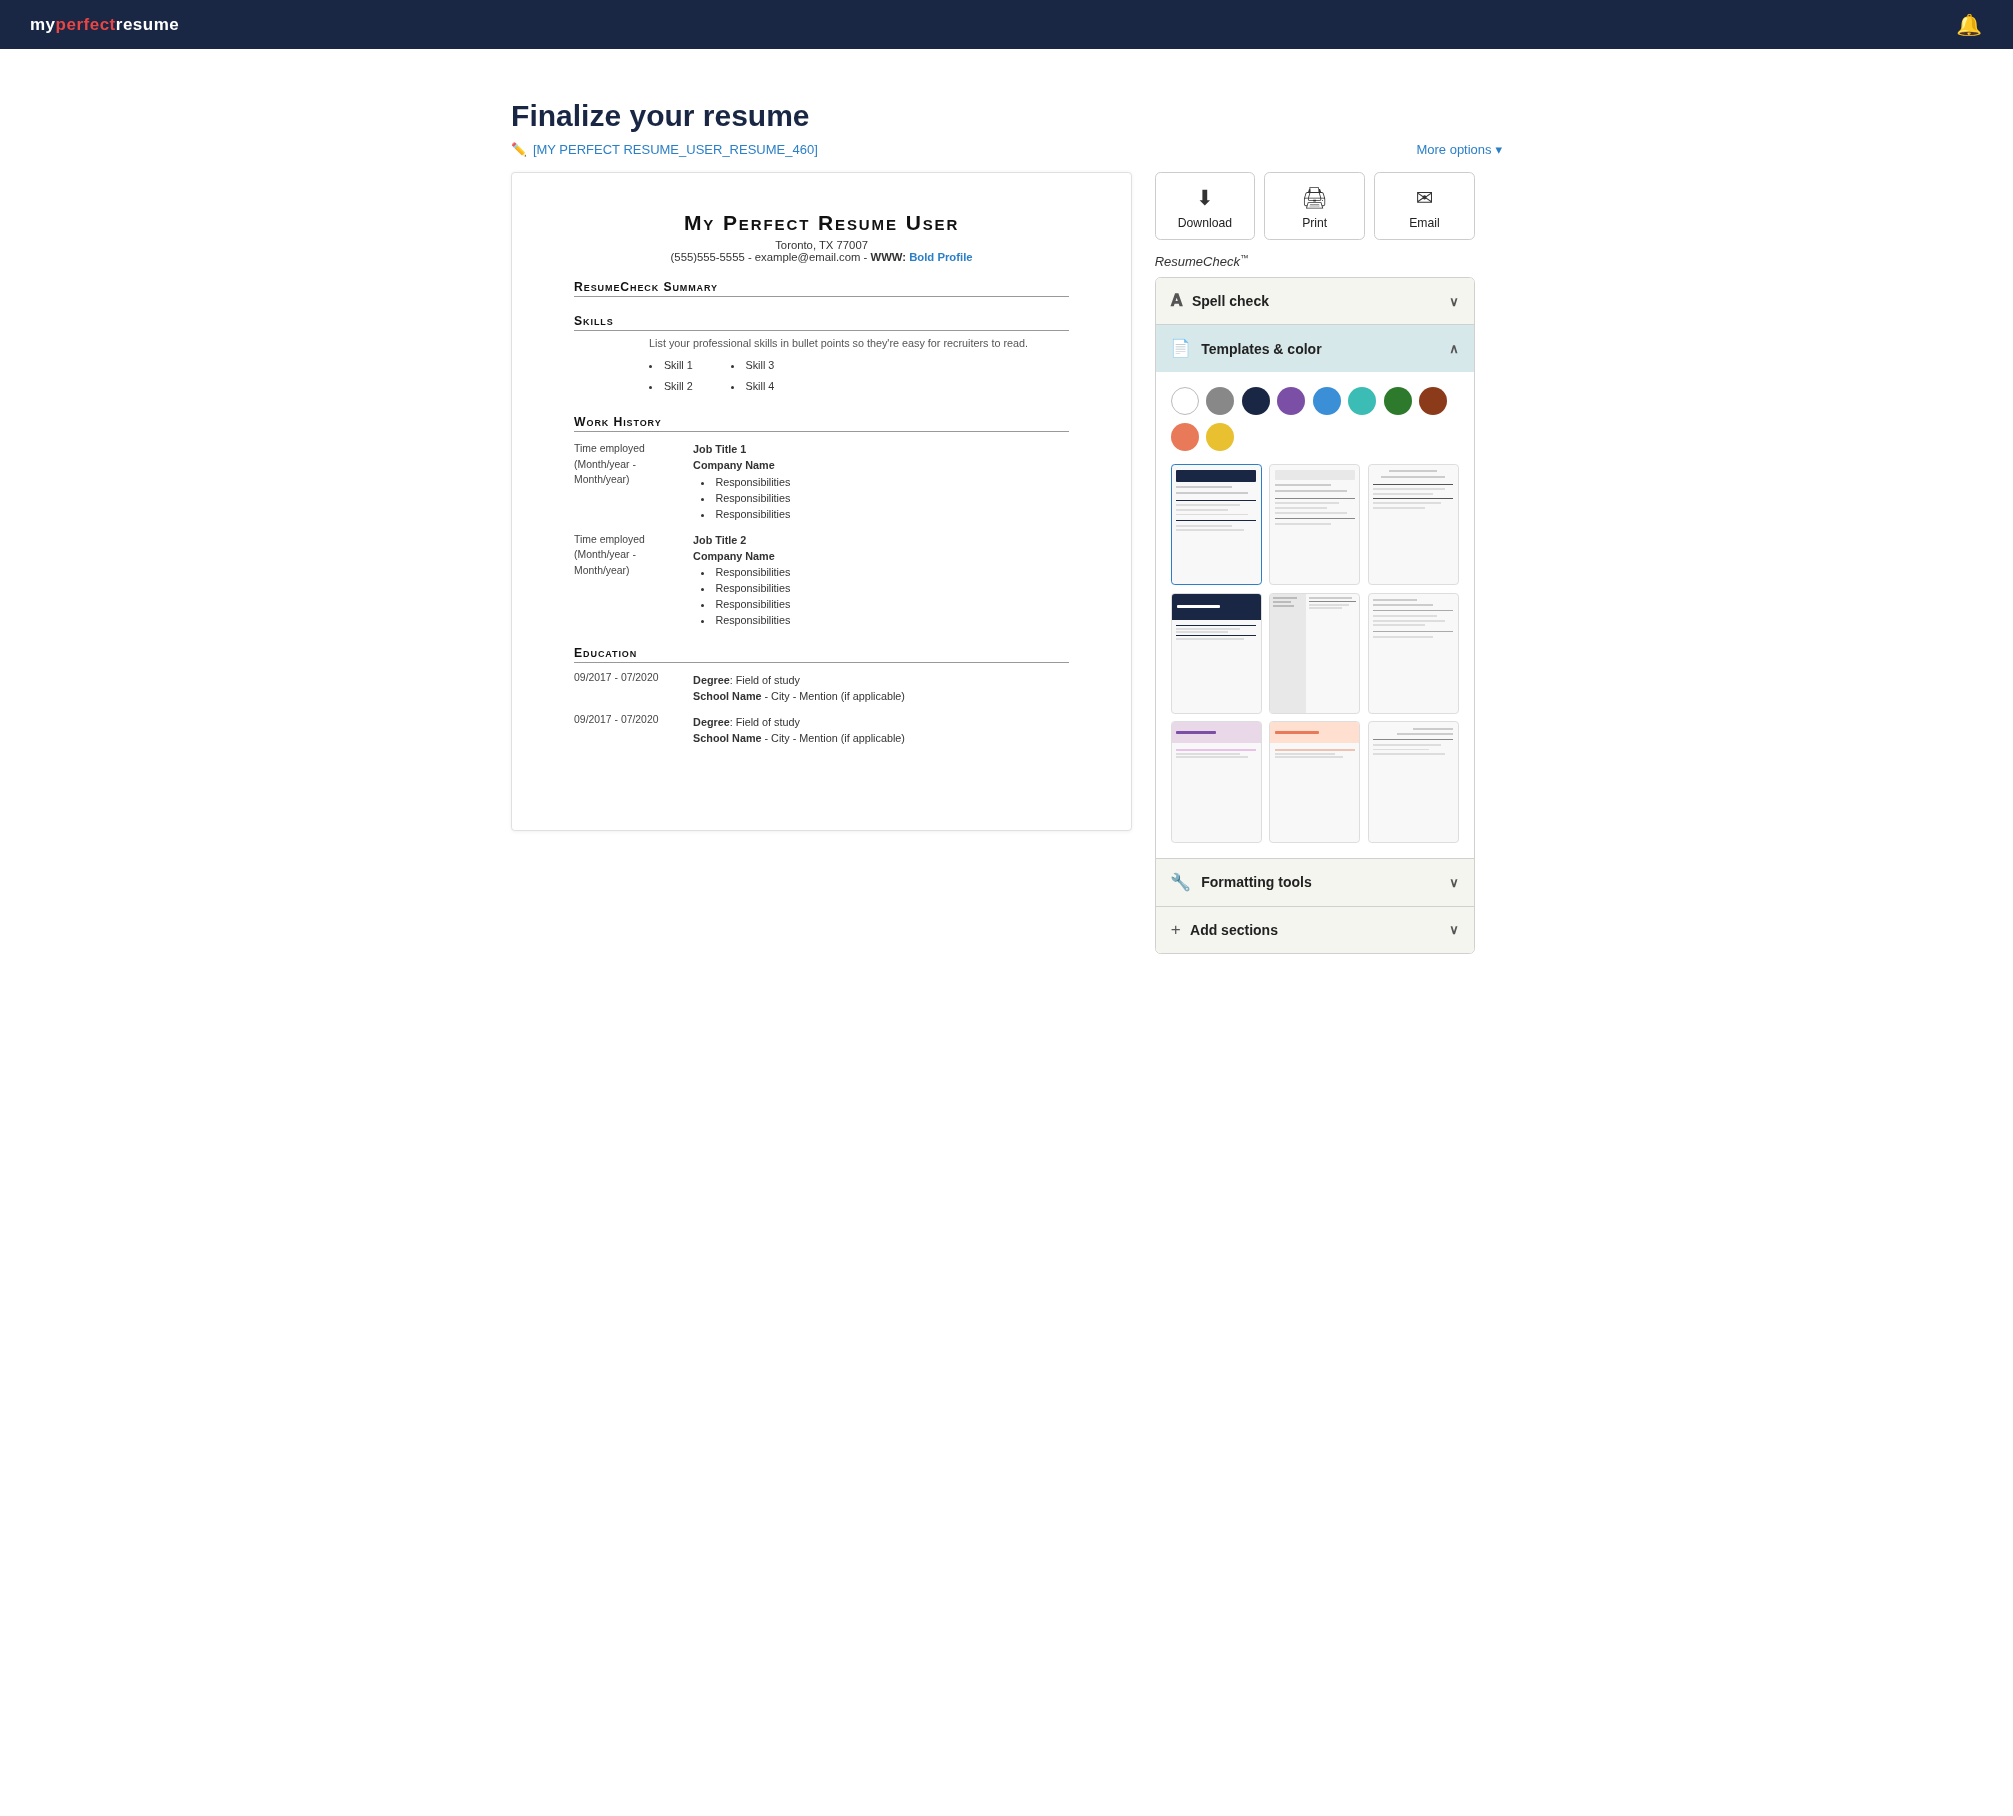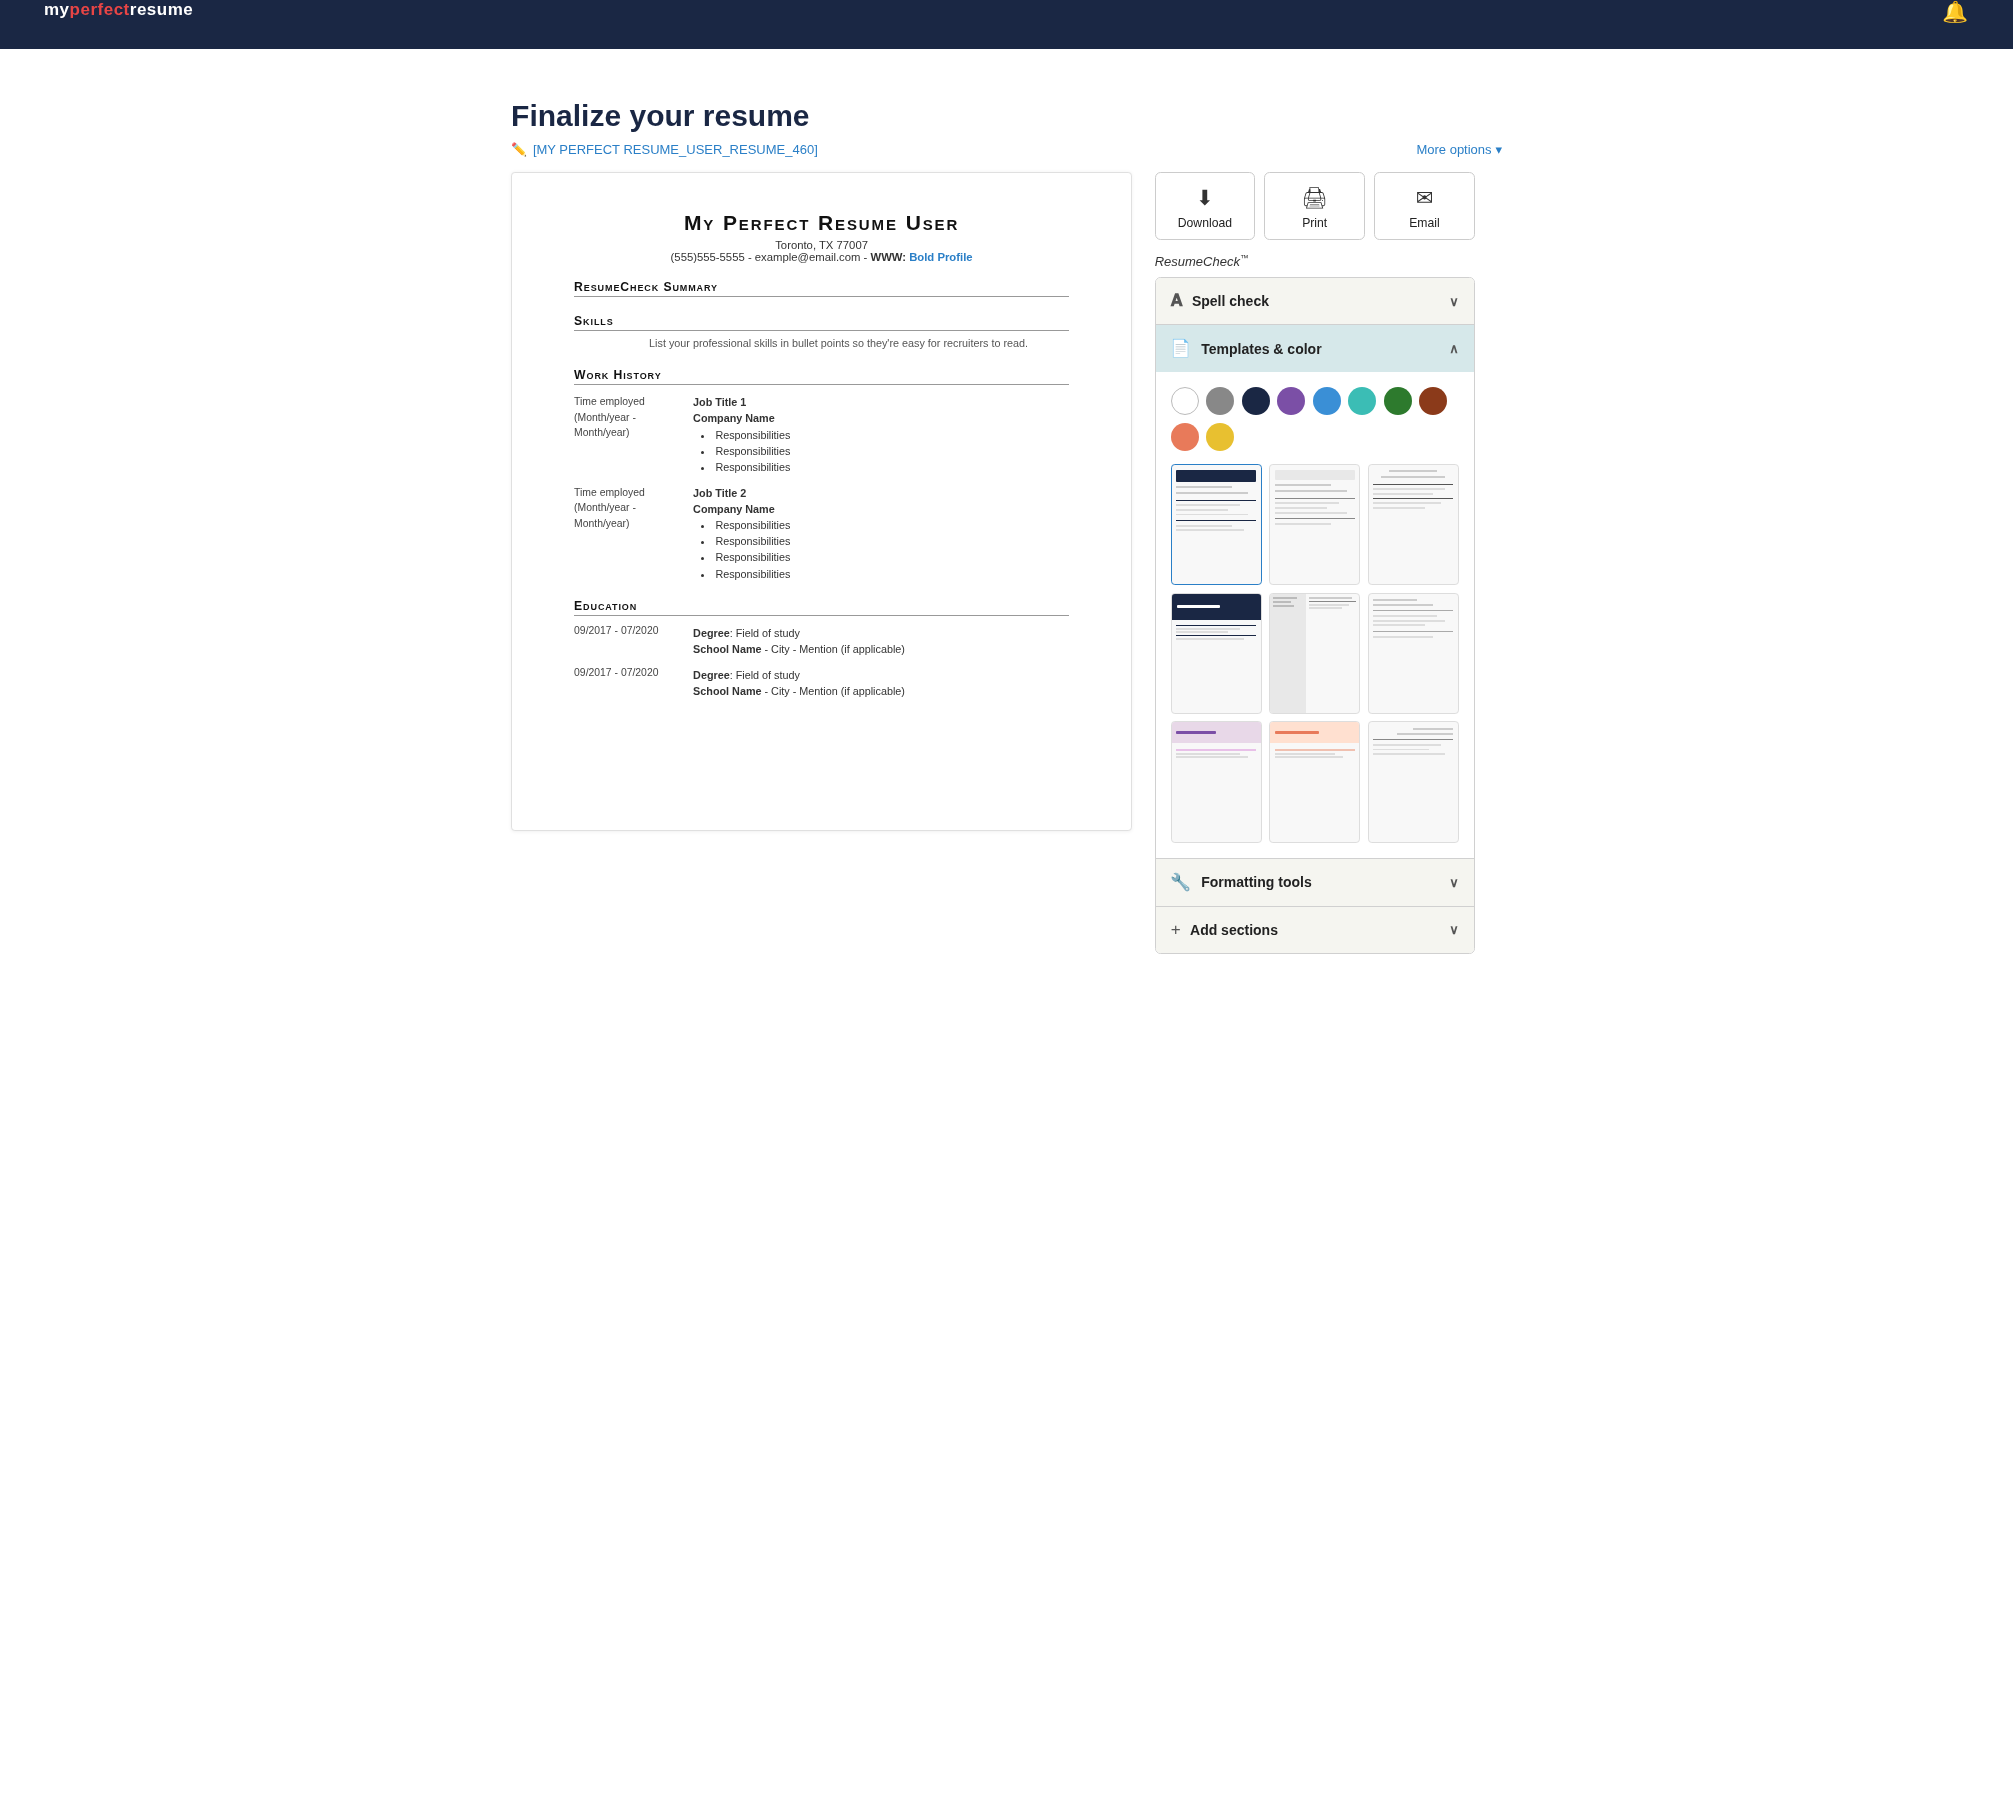--- a/index.html
+++ b/index.html
@@ -3,23 +3,23 @@
   <meta charset="utf-8">
   <style>
     * { box-sizing: border-box; margin: 0; padding: 0; }
     body { font-family: Arial, sans-serif; background: #fff; color: #222; }
 
     
     .navbar {
       background: #1a2744;
       height: 49px;
       display: flex;
-      align-items: flex-start;
+      align-items: center;
       justify-content: space-between;
-      padding: 0 44px;
+      padding: 0 30px;
     }
     .navbar-logo {
       color: #fff;
       font-size: 17px;
       font-weight: bold;
       letter-spacing: 0.5px;
     }
     .navbar-logo span.my { color: #fff; }
     .navbar-logo span.perfect { color: #e84545; }
     .navbar-logo span.resume { color: #fff; }
@@ -377,20 +377,30 @@
         <span> - </span>
         <span>example@email.com</span>
         <span> - <b>WWW:</b> </span>
         <a href="#">Bold Profile</a>
       </div>
 
       <div class="resume-section-title">ResumeCheck Summary</div>
 
       <div class="resume-section-title">Skills</div>
       <p class="resume-placeholder-text">List your professional skills in bullet points so they're easy for recruiters to read.</p>
+      <div class="resume-skills-grid">
+        <ul class="resume-skills-col">
+          <li>Skill 1</li>
+          <li>Skill 2</li>
+        </ul>
+        <ul class="resume-skills-col">
+          <li>Skill 3</li>
+          <li>Skill 4</li>
+        </ul>
+      </div>
 
       <div class="resume-section-title">Work History</div>
       <div class="resume-work-row">
         <div class="resume-work-date">Time employed<br>(Month/year -<br>Month/year)</div>
         <div class="resume-work-detail">
           <strong>Job Title 1</strong><br>
           <strong>Company Name</strong>
           <ul>
             <li>Responsibilities</li>
             <li>Responsibilities</li>

